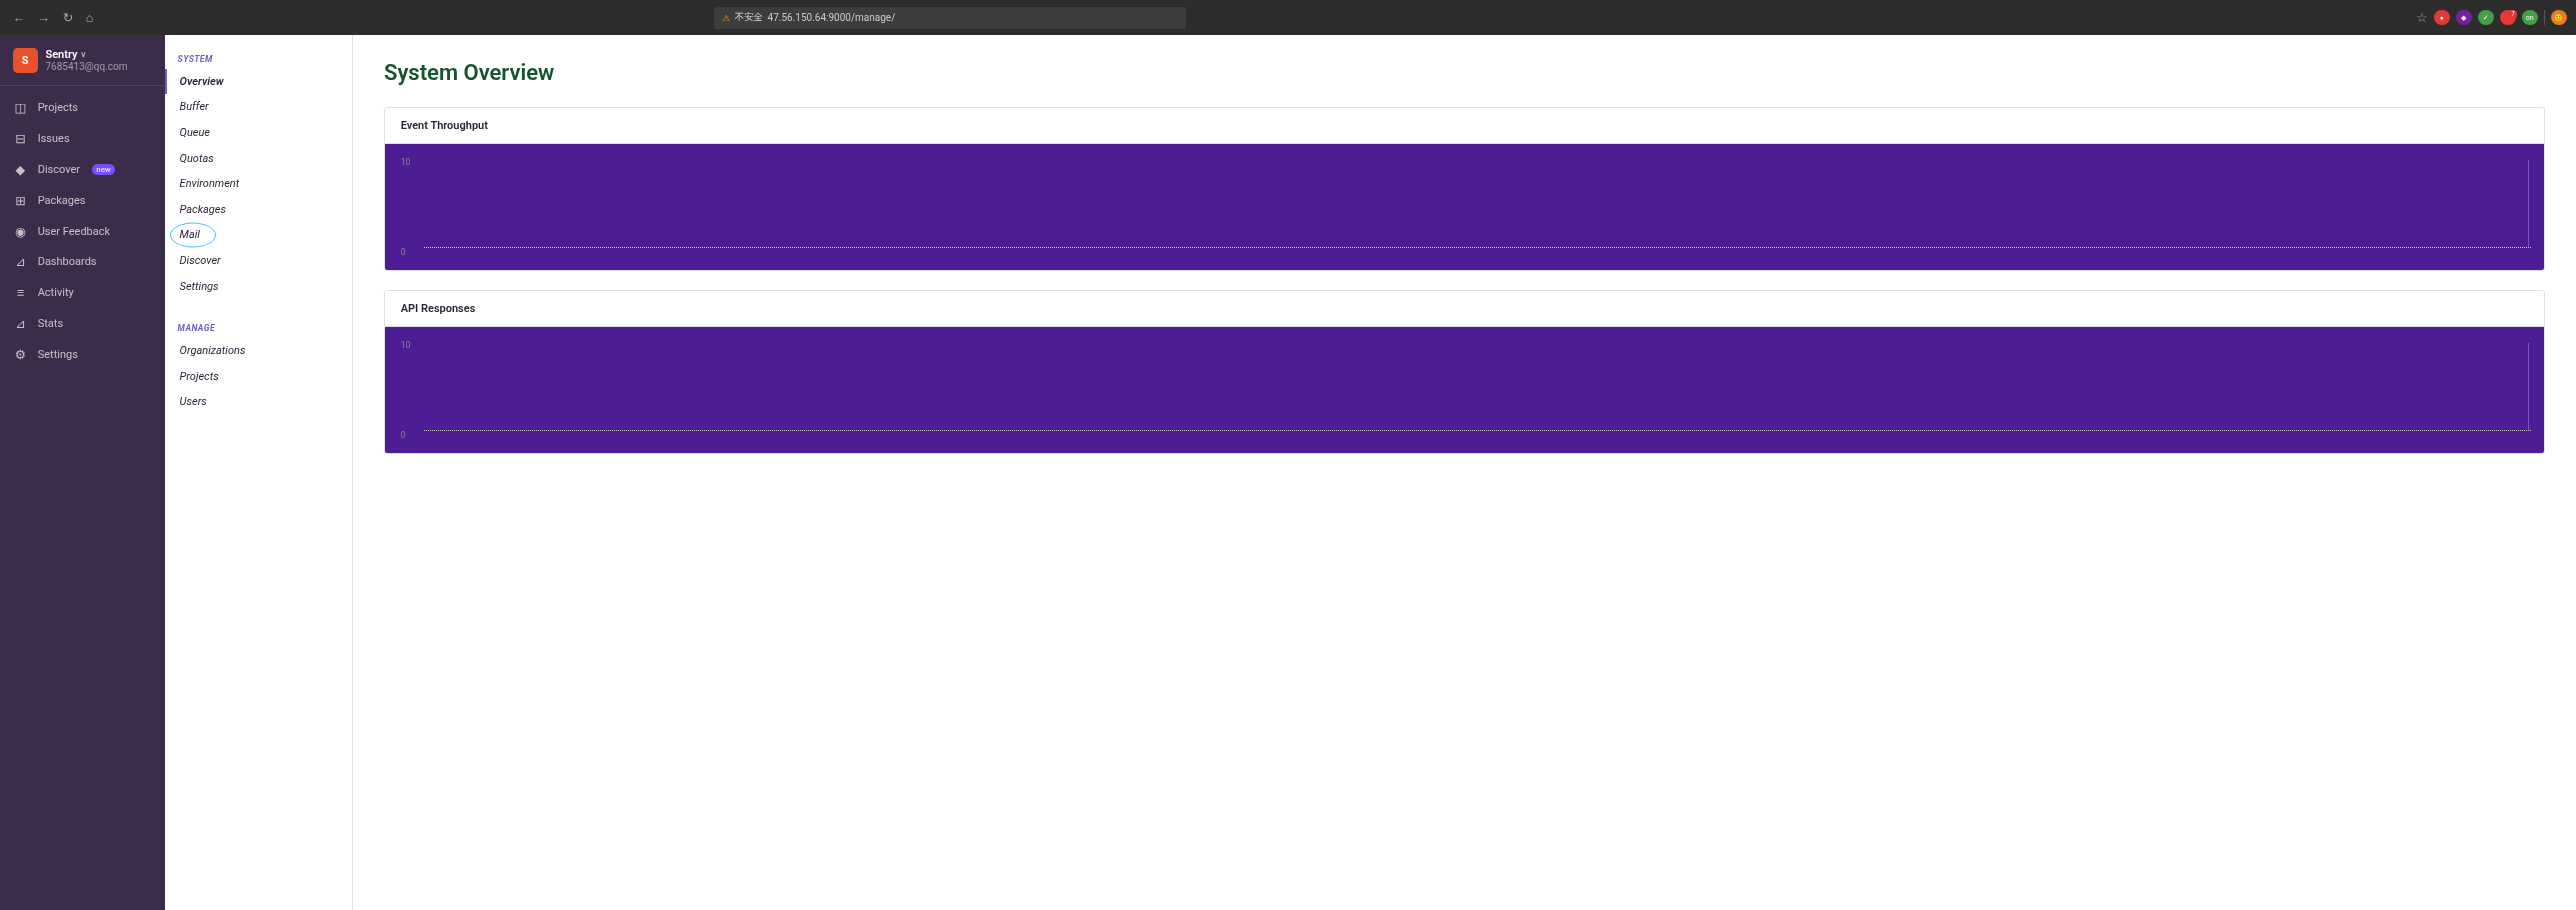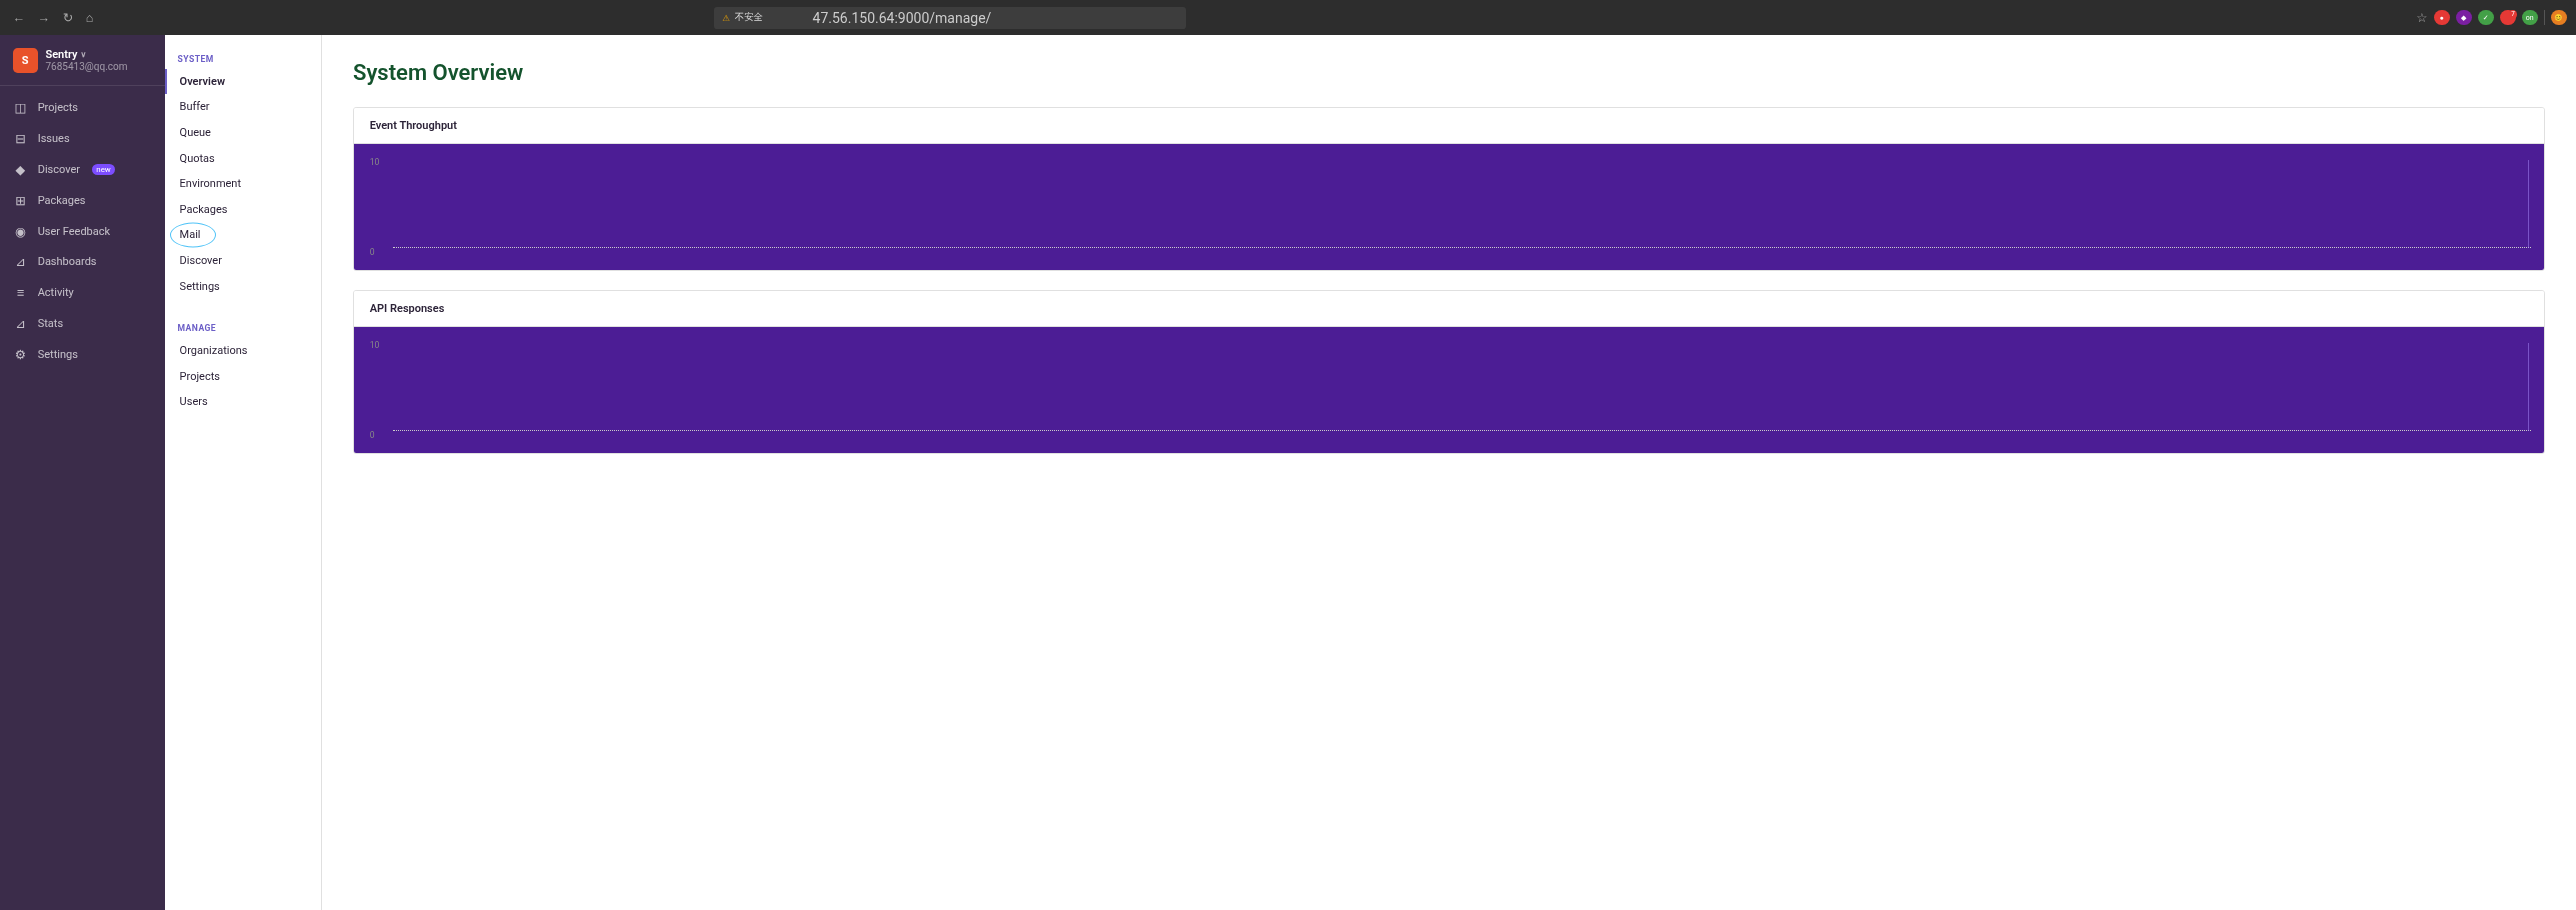--- a/index.html
+++ b/index.html
@@ -31,21 +31,21 @@
       display: flex;
       align-items: center;
       padding: 0 7.9px;
       gap: 4.7px;
       font-size: 9.4px;
       color: #ddd;
       max-width: 472px;
       margin: 0 auto;
     }
     .browser-address-bar .lock-icon { color: #f0a500; font-size: 8.6px; }
-    .browser-address-text { color: #ccc; font-size: 14px; margin-left: 45px; }
+    .browser-address-text { color: #ccc; font-size: 10px; }
     .browser-right-icons { display: flex; align-items: center; gap: 6.3px; margin-left: auto; }
     .browser-icon { width: 15.7px; height: 15.7px; border-radius: 50%; display: flex; align-items: center; justify-content: center; font-size: 7.9px; }
     .star-icon { color: #aaa; font-size: 12.6px; }
 
     
     .app-container { display: flex; flex: 1; overflow: hidden; }
 
     
     .sidebar-dark {
       width: 165px;
@@ -97,26 +97,27 @@
       background: #7c4dff;
       color: white;
       font-size: 7.9px;
       padding: 0.8px 3.9px;
       border-radius: 7.9px;
       margin-left: 3px;
     }
 
     
     .sidebar-light {
-      width: 157px;
+      width: 188px;
       background: #fff;
       border-right: 0.8px solid #e0e0e0;
       flex-shrink: 0;
       overflow-y: auto;
       padding: 12.6px 0;
+      font-style: italic;
     }
     .sidebar-section-label {
       font-size: 8.6px;
       font-weight: 700;
       color: #6c5fc7;
       padding: 6.3px 12.6px 4.7px;
       letter-spacing: 0.05em;
       text-transform: uppercase;
     }
     .sidebar-light-item {

